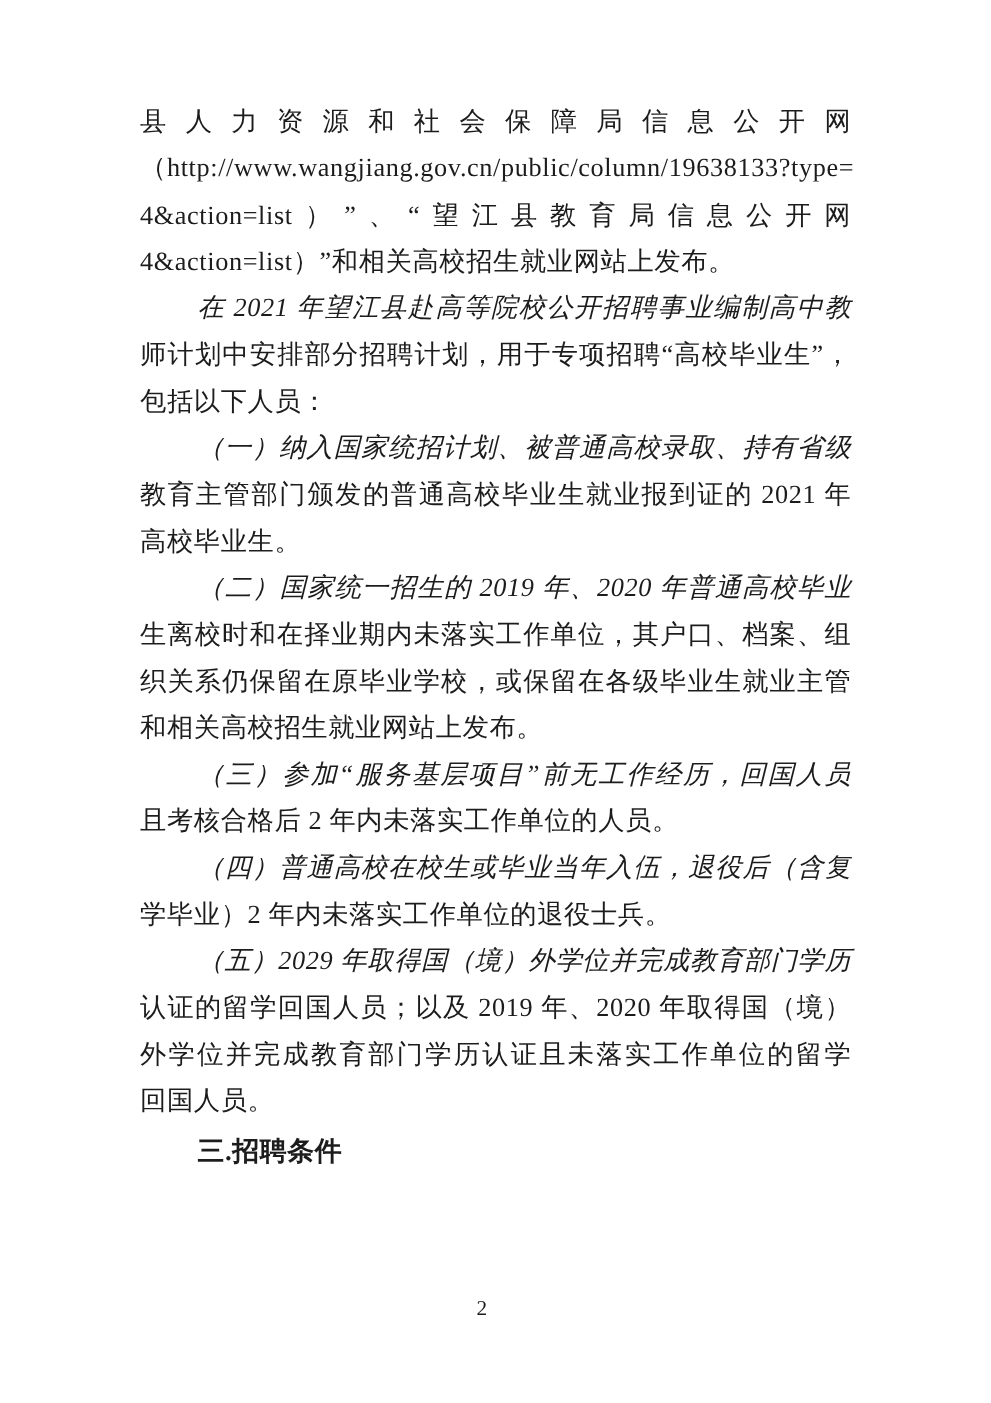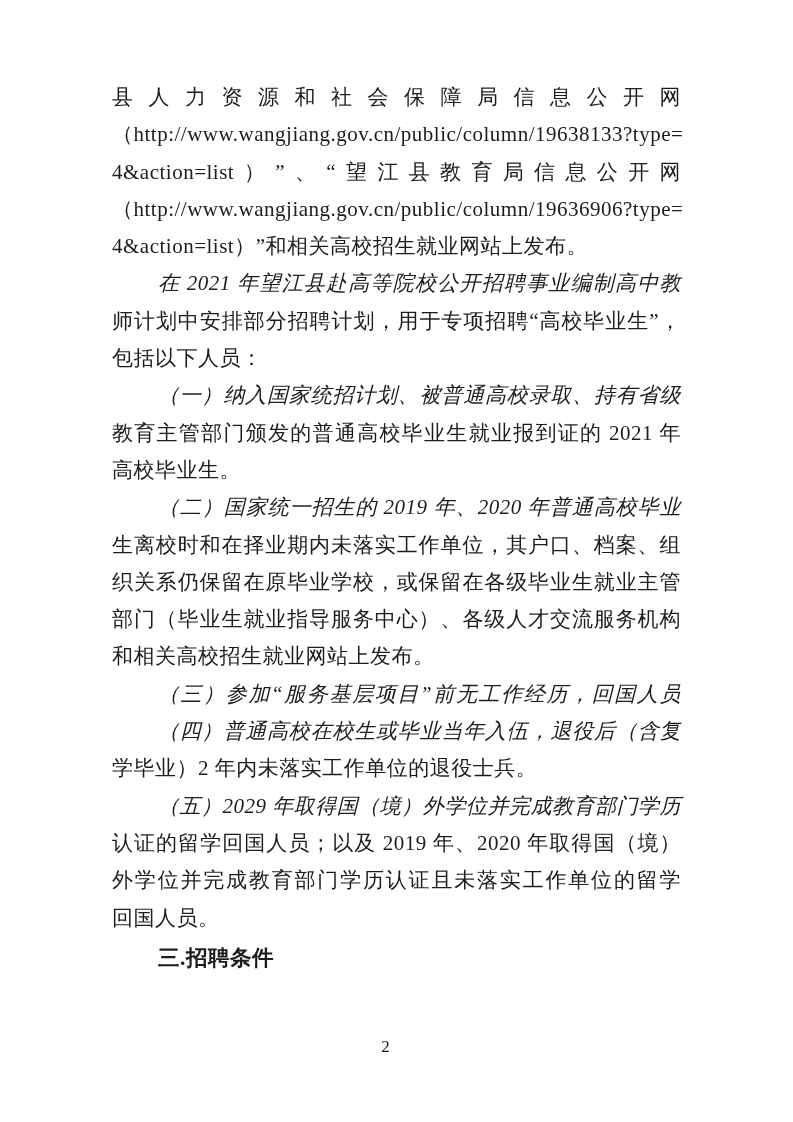--- a/index.html
+++ b/index.html
@@ -66,34 +66,33 @@
   }
 </style>
 </head>
 <body>
 
 <div class="page">
   <div class="text-block">
       <div class="line stretch">县人力资源和社会保障局信息公开网</div>
       <div class="line left">（http://www.wangjiang.gov.cn/public/column/19638133?type=</div>
       <div class="line stretch">4&amp;action=list）”、“望江县教育局信息公开网</div>
-      <div class="line left">（http://www.wangjiang.gov.cn/public/column/19636906?type=</div>
       <div class="line left">4&amp;action=list）”和相关高校招生就业网站上发布。</div>
       <div class="line indent-stretch">在 2021 年望江县赴高等院校公开招聘事业编制高中教</div>
       <div class="line stretch">师计划中安排部分招聘计划，用于专项招聘“高校毕业生”，</div>
       <div class="line left">包括以下人员：</div>
       <div class="line indent-stretch">（一）纳入国家统招计划、被普通高校录取、持有省级</div>
       <div class="line stretch">教育主管部门颁发的普通高校毕业生就业报到证的 2021 年</div>
       <div class="line left">高校毕业生。</div>
       <div class="line indent-stretch">（二）国家统一招生的 2019 年、2020 年普通高校毕业</div>
       <div class="line stretch">生离校时和在择业期内未落实工作单位，其户口、档案、组</div>
       <div class="line stretch">织关系仍保留在原毕业学校，或保留在各级毕业生就业主管</div>
-      <div class="line stretch">部门（毕业生就业指导服务中心）、各级人才交流服务机构</div>
       <div class="line left">和相关高校招生就业网站上发布。</div>
       <div class="line indent-stretch">（三）参加“服务基层项目”前无工作经历，回国人员</div>
+      <div class="line left">且考核合格后 2 年内未落实工作单位的人员。</div>
       <div class="line indent-stretch">（四）普通高校在校生或毕业当年入伍，退役后（含复</div>
       <div class="line left">学毕业）2 年内未落实工作单位的退役士兵。</div>
       <div class="line indent-stretch">（五）2029 年取得国（境）外学位并完成教育部门学历</div>
       <div class="line stretch">认证的留学回国人员；以及 2019 年、2020 年取得国（境）</div>
       <div class="line stretch">外学位并完成教育部门学历认证且未落实工作单位的留学</div>
       <div class="line left">回国人员。</div>
       <div class="line heading">三.招聘条件</div>
     </div>
   <div class="page-number">2</div>
 </div>

